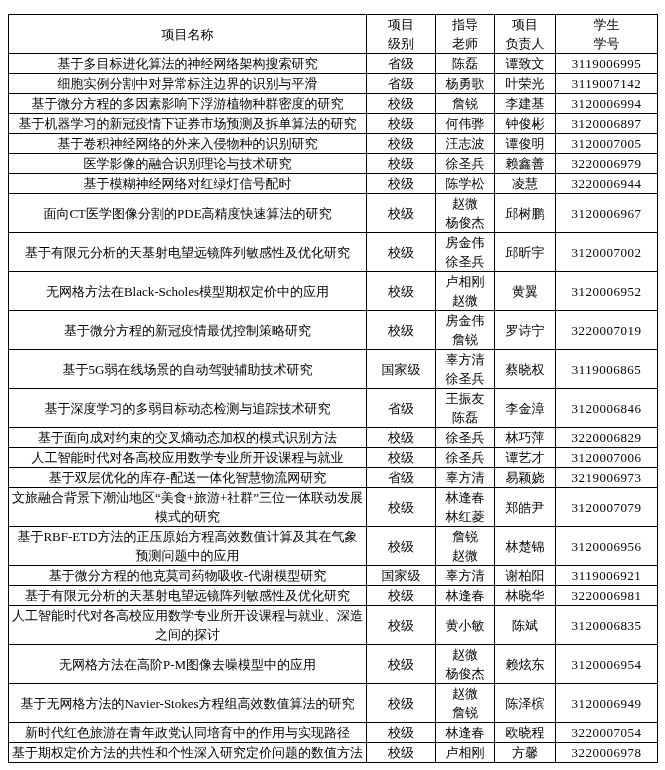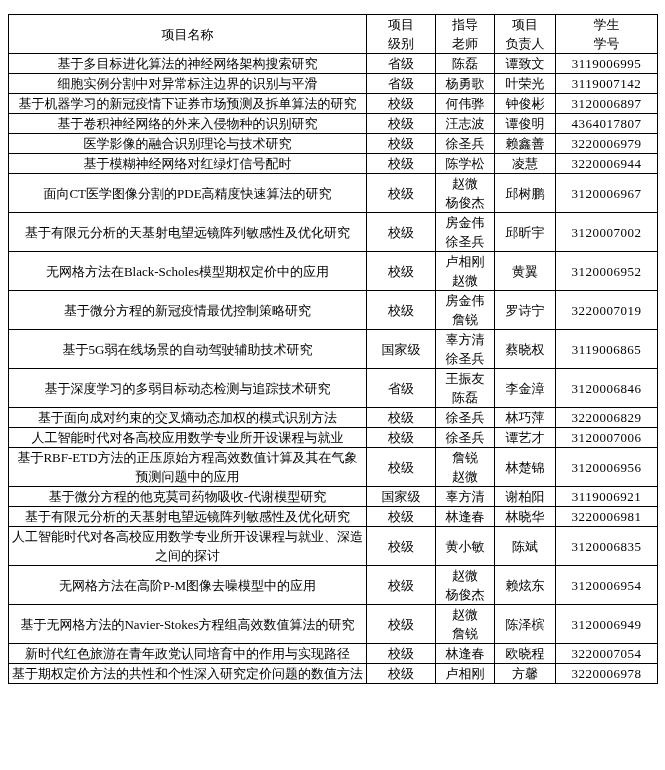--- a/index.html
+++ b/index.html
@@ -81,32 +81,39 @@
           <td class="cell-id">3119006995</td>
         </tr>
         <tr>
           <td>细胞实例分割中对异常标注边界的识别与平滑</td>
           <td>省级</td>
           <td>杨勇歌</td>
           <td>叶荣光</td>
           <td class="cell-id">3119007142</td>
         </tr>
         <tr>
+          <td>基于微分方程的多因素影响下浮游植物种群密度的研究</td>
+          <td>校级</td>
+          <td>詹锐</td>
+          <td>李建基</td>
+          <td class="cell-id">3120006994</td>
+        </tr>
+        <tr>
           <td>基于机器学习的新冠疫情下证券市场预测及拆单算法的研究</td>
           <td>校级</td>
           <td>何伟骅</td>
           <td>钟俊彬</td>
           <td class="cell-id">3120006897</td>
         </tr>
         <tr>
           <td>基于卷积神经网络的外来入侵物种的识别研究</td>
           <td>校级</td>
           <td>汪志波</td>
           <td>谭俊明</td>
-          <td class="cell-id">4364017807</td>
+          <td class="cell-id">3120007005</td>
         </tr>
         <tr>
           <td>医学影像的融合识别理论与技术研究</td>
           <td>校级</td>
           <td>徐圣兵</td>
           <td>赖鑫善</td>
           <td class="cell-id">3220006979</td>
         </tr>
         <tr>
           <td>基于模糊神经网络对红绿灯信号配时</td>
@@ -171,20 +178,35 @@
           <td class="cell-id">3220006829</td>
         </tr>
         <tr>
           <td>人工智能时代对各高校应用数学专业所开设课程与就业</td>
           <td>校级</td>
           <td>徐圣兵</td>
           <td>谭艺才</td>
           <td class="cell-id">3120007006</td>
         </tr>
         <tr>
+          <td>基于双层优化的库存-配送一体化智慧物流网研究</td>
+          <td>省级</td>
+          <td>辜方清</td>
+          <td>易颖娆</td>
+          <td class="cell-id">3219006973</td>
+        </tr>
+        <tr>
+          <td>文旅融合背景下潮汕地区“美食+旅游+社群”三位一体联动发展模式的研究</td>
+          <td>校级</td>
+          <td>林逢春
+林红菱</td>
+          <td>郑皓尹</td>
+          <td class="cell-id">3120007079</td>
+        </tr>
+        <tr>
           <td>基于RBF-ETD方法的正压原始方程高效数值计算及其在气象预测问题中的应用</td>
           <td>校级</td>
           <td>詹锐
 赵微</td>
           <td>林楚锦</td>
           <td class="cell-id">3120006956</td>
         </tr>
         <tr>
           <td>基于微分方程的他克莫司药物吸收-代谢模型研究</td>
           <td>国家级</td>

